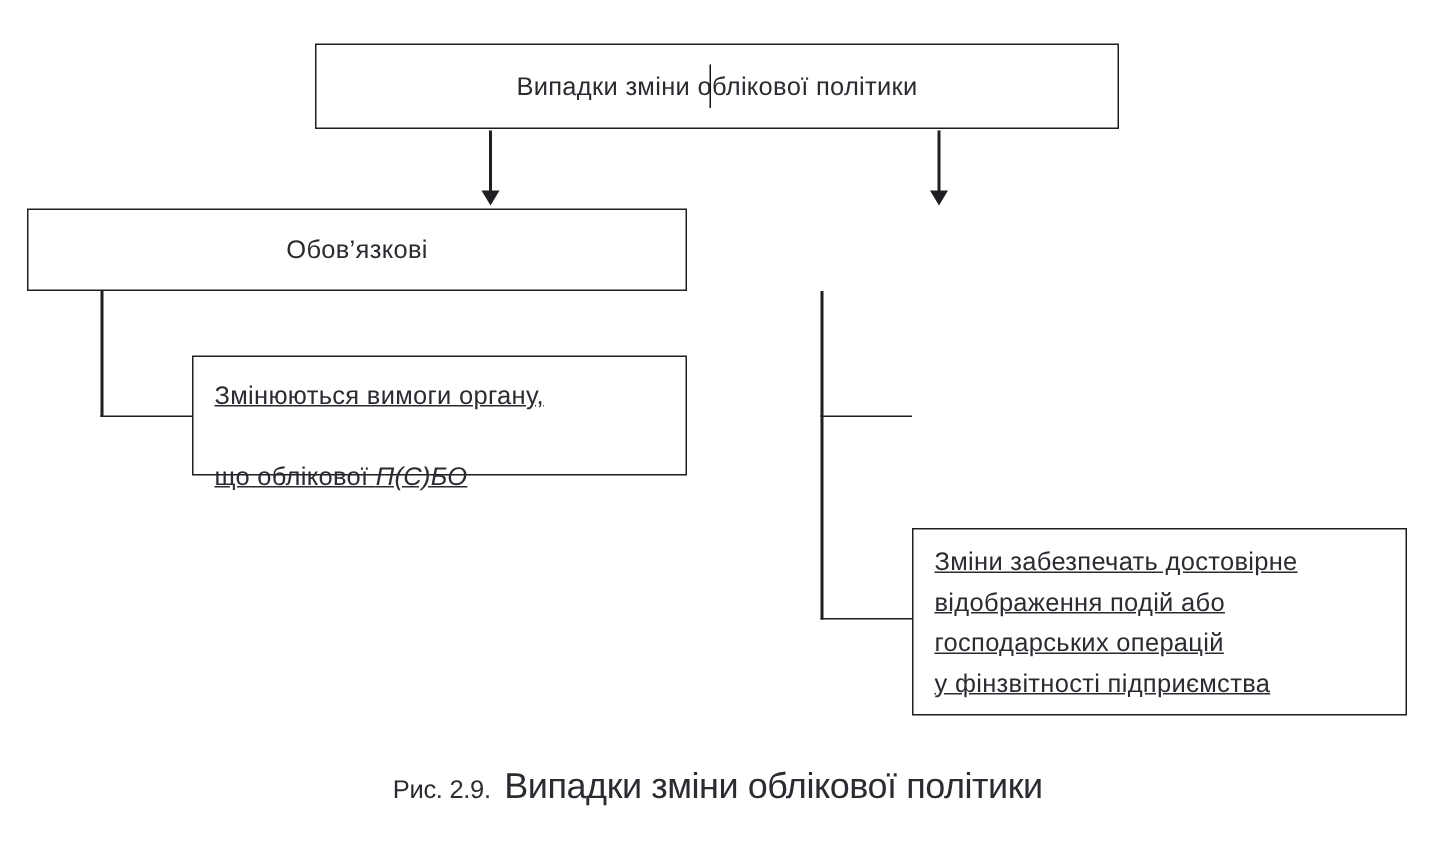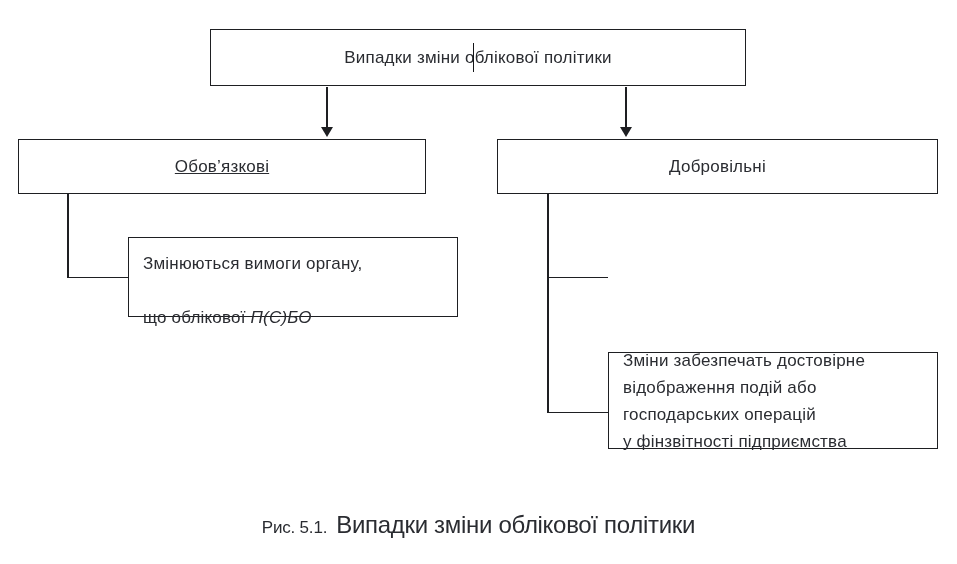--- a/index.html
+++ b/index.html
@@ -32,20 +32,21 @@
     text-align:center;
   }
   .box.left{
     display:flex;
     flex-direction:column;
     justify-content:center;
     padding-left:14px;
     padding-right:6px;
     line-height:27px;
     white-space:pre-line;
+    text-decoration:underline;
   }
   .it{font-style:italic;}
   .vline,.hline{
     position:absolute;
     background:var(--line);
   }
   .vline{width:1.6px;}
   .hline{height:1.6px;}
   .arrowhead{
     position:absolute;
@@ -80,50 +81,47 @@
   <div class="box center" style="left:210px;top:29px;width:536px;height:57px;">
     <span>Випадки зміни облікової політики</span>
     <span class="caret"></span>
   </div>
 
   <div class="vline" style="left:326px;top:87px;height:41px;"></div>
   <div class="arrowhead" style="left:321px;top:127px;"></div>
   <div class="vline" style="left:625px;top:87px;height:41px;"></div>
   <div class="arrowhead" style="left:620px;top:127px;"></div>
 
-  <div class="box center" style="left:18px;top:139px;width:408px;height:55px;text-decoration:underline;">
+  <div class="box center" style="left:18px;top:139px;width:440px;height:55px;">
     <span>Обов’язкові</span>
   </div>
 
-  <div class="box center" style="left:497px;top:139px;width:441px;height:55px;">
-    <span>Добровільні</span>
-  </div>
 
   <div class="vline" style="left:67px;top:194px;height:84px;"></div>
   <div class="hline" style="left:67px;top:276.5px;width:61px;"></div>
 
   <div class="vline" style="left:547px;top:194px;height:219px;"></div>
   <div class="hline" style="left:547px;top:276.5px;width:61px;"></div>
   <div class="hline" style="left:547px;top:411.5px;width:61px;"></div>
 
   <div class="box left" style="left:128px;top:237px;width:330px;height:80px;">
     <div>
       <span>Змінюються вимоги органу,</span>
     </div>
     <div>
       <span>що облікової </span><span class="it">П(С)БО</span>
     </div>
   </div>
 
 
-  <div class="box left" style="left:608px;top:352px;width:330px;height:97px;">
+  <div class="box left" style="left:608px;top:352px;width:330px;height:125px;">
     <span>Зміни забезпечать достовірне
 відображення подій або
 господарських операцій
 у фінзвітності підприємства</span>
   </div>
 
   <div class="caption">
-    <span class="cap-prefix">Рис. 5.1.</span>
+    <span class="cap-prefix">Рис. 2.9.</span>
     <span class="cap-title">Випадки зміни облікової політики</span>
   </div>
 
 </div>
 
 </body></html>

